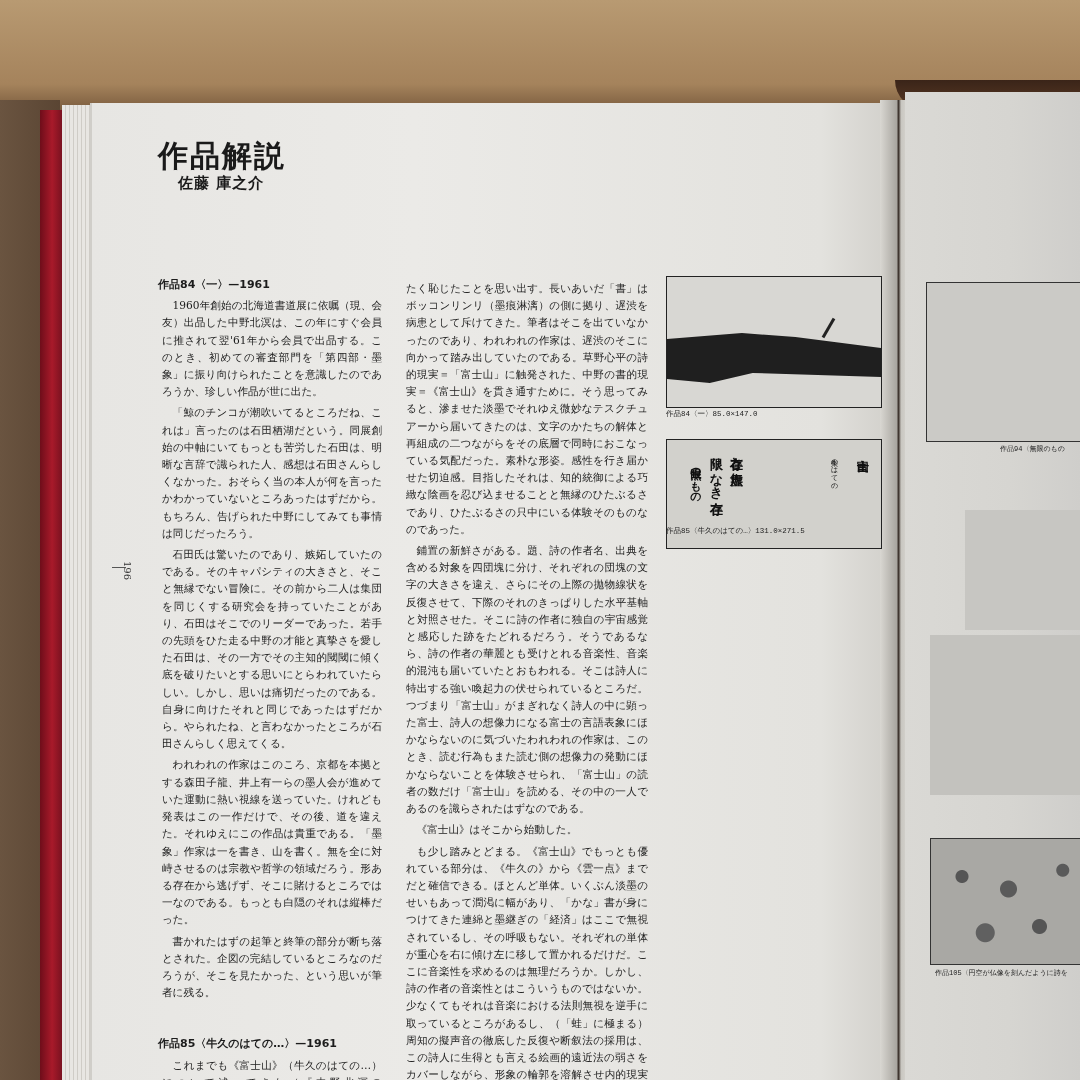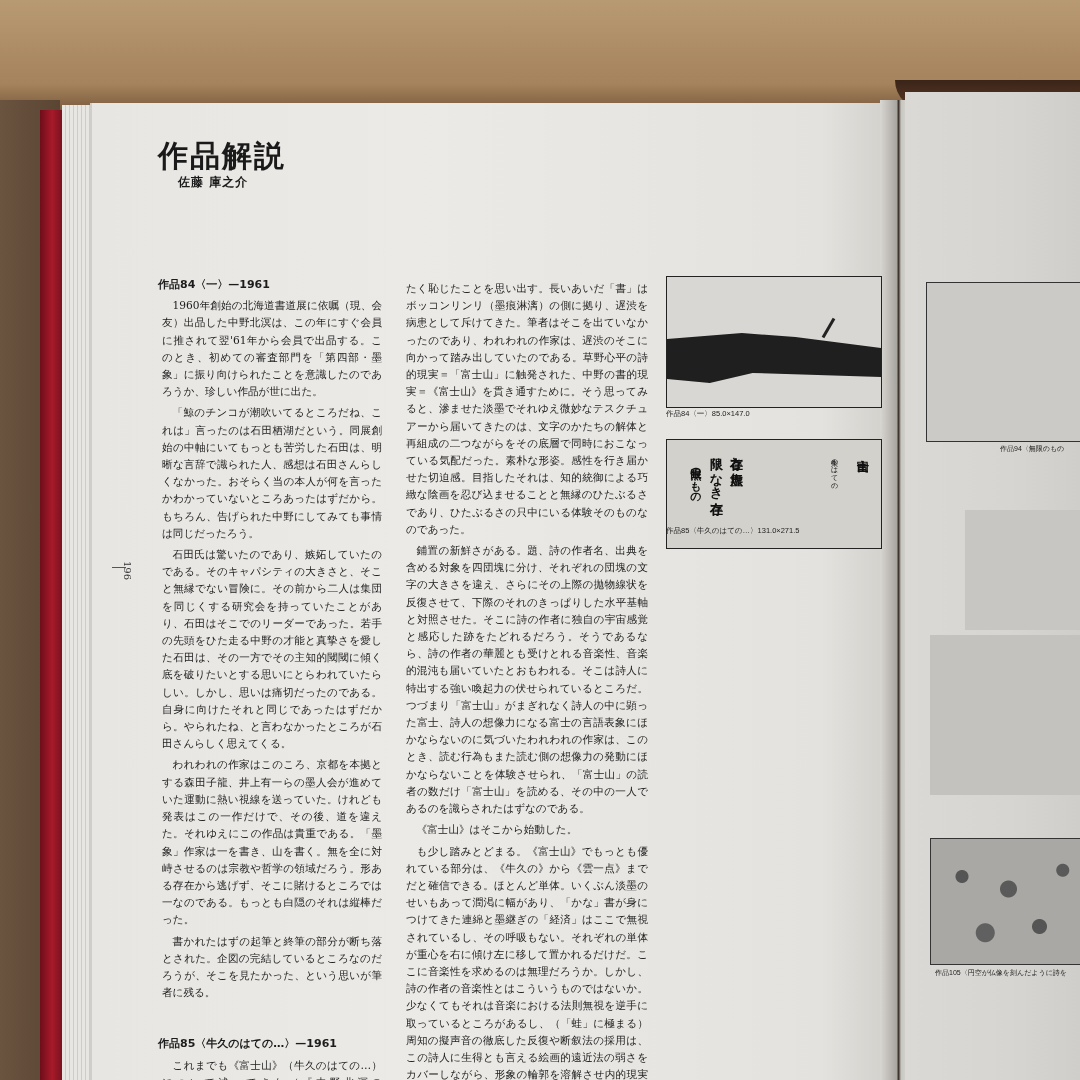--- a/index.html
+++ b/index.html
@@ -16,37 +16,37 @@
   .left-page{position:absolute;left:90px;top:103px;width:812px;height:977px;
        background:linear-gradient(90deg,#e7e6e3 0%,#ebeae7 40%,#e3e2de 90%,#cfcdc8 100%);
        box-shadow:inset 2px 0 0 #d0cec9;}
   .gutter{position:absolute;left:880px;top:100px;width:30px;height:980px;
        background:linear-gradient(90deg,#d9d7d2 0%,#a9a6a0 55%,#3a302a 62%,#c8c6c0 70%,#dcdad5 100%);}
   .right-page{position:absolute;left:905px;top:92px;width:175px;height:988px;
        background:linear-gradient(90deg,#dad9d5 0%,#d6d5d1 60%,#cfcecb 100%);}
   .right-fold-top{position:absolute;left:895px;top:80px;width:185px;height:30px;
        background:linear-gradient(180deg,#3a2418,#5b3b26);border-radius:0 0 0 40px;}
   .title{position:absolute;left:158px;top:136px;font-size:30px;font-weight:bold;letter-spacing:2px;color:#1a1a1a;}
-  .author{position:absolute;left:178px;top:174px;font-size:12px;font-weight:bold;color:#1a1a1a;letter-spacing:1px;}
+  .author{position:absolute;left:178px;top:174px;font-size:15px;font-weight:bold;color:#1a1a1a;letter-spacing:1px;}
   .col{position:absolute;font-size:10.6px;line-height:17.2px;color:#1c1c1c;}
   .col1{left:158px;top:276px;width:228px;}
   .col2{left:402px;top:276px;width:250px;}
   .col p{margin:4px;text-indent:1em;text-align:justify;}
   .col .hd{font-family:"DejaVu Sans","Liberation Sans",sans-serif;font-weight:bold;font-size:11px;margin:0 0 1px 0;text-indent:0;}
   .col .gap{height:30px;}
   .page-num{position:absolute;left:118px;top:565px;font-size:10px;color:#333;transform:rotate(90deg);}
   .page-num-rule{position:absolute;left:112px;top:567px;width:14px;height:1px;background:#555;}
   .fig{position:absolute;border:1px solid #222;overflow:hidden;}
   .fig84{left:666px;top:276px;width:214px;height:130px;background:#d8d7d3;}
   .fig84 .band{position:absolute;left:0;top:56px;width:100%;height:50px;background:#1f1f1f;
        clip-path:polygon(0 12%,35% 0,60% 8%,100% 30%,100% 88%,40% 80%,20% 100%,0 92%);}
   .fig84 .stroke{position:absolute;left:160px;top:40px;width:3px;height:22px;background:#222;transform:rotate(30deg);}
   .fig85{left:666px;top:439px;width:214px;height:108px;background:#d2d1cc;}
   .calli{position:absolute;font-family:"DejaVu Sans",sans-serif;color:#111;writing-mode:vertical-rl;font-weight:bold;}
-  .cap{position:absolute;font-family:Liberation Sans, sans-serif;font-size:7.5px;color:#222;}
+  .cap{position:absolute;font-family:Liberation Mono, monospace;font-size:7.5px;color:#222;}
   .cap84{left:666px;top:409px;}
   .cap85{left:666px;top:526px;}
   .fig94{position:absolute;left:926px;top:282px;width:160px;height:158px;background:#cbcac6;border:1px solid #333;}
   .cap94{left:1000px;top:444px;font-size:7px;}
   .fig105{position:absolute;left:930px;top:838px;width:155px;height:125px;background:#a9a8a4;border:1px solid #333;
        background-image:radial-gradient(circle at 20% 30%,#555 0 6px,transparent 7px),radial-gradient(circle at 50% 40%,#5a5a5a 0 8px,transparent 9px),radial-gradient(circle at 70% 70%,#555 0 7px,transparent 8px),radial-gradient(circle at 35% 75%,#606060 0 9px,transparent 10px),radial-gradient(circle at 85% 25%,#5a5a5a 0 6px,transparent 7px);}
   .cap105{left:935px;top:968px;font-size:7px;}
   .shade1{position:absolute;left:965px;top:510px;width:115px;height:120px;background:#c7c6c2;}
   .shade2{position:absolute;left:930px;top:635px;width:150px;height:160px;background:#c3c2be;}
 </style>

